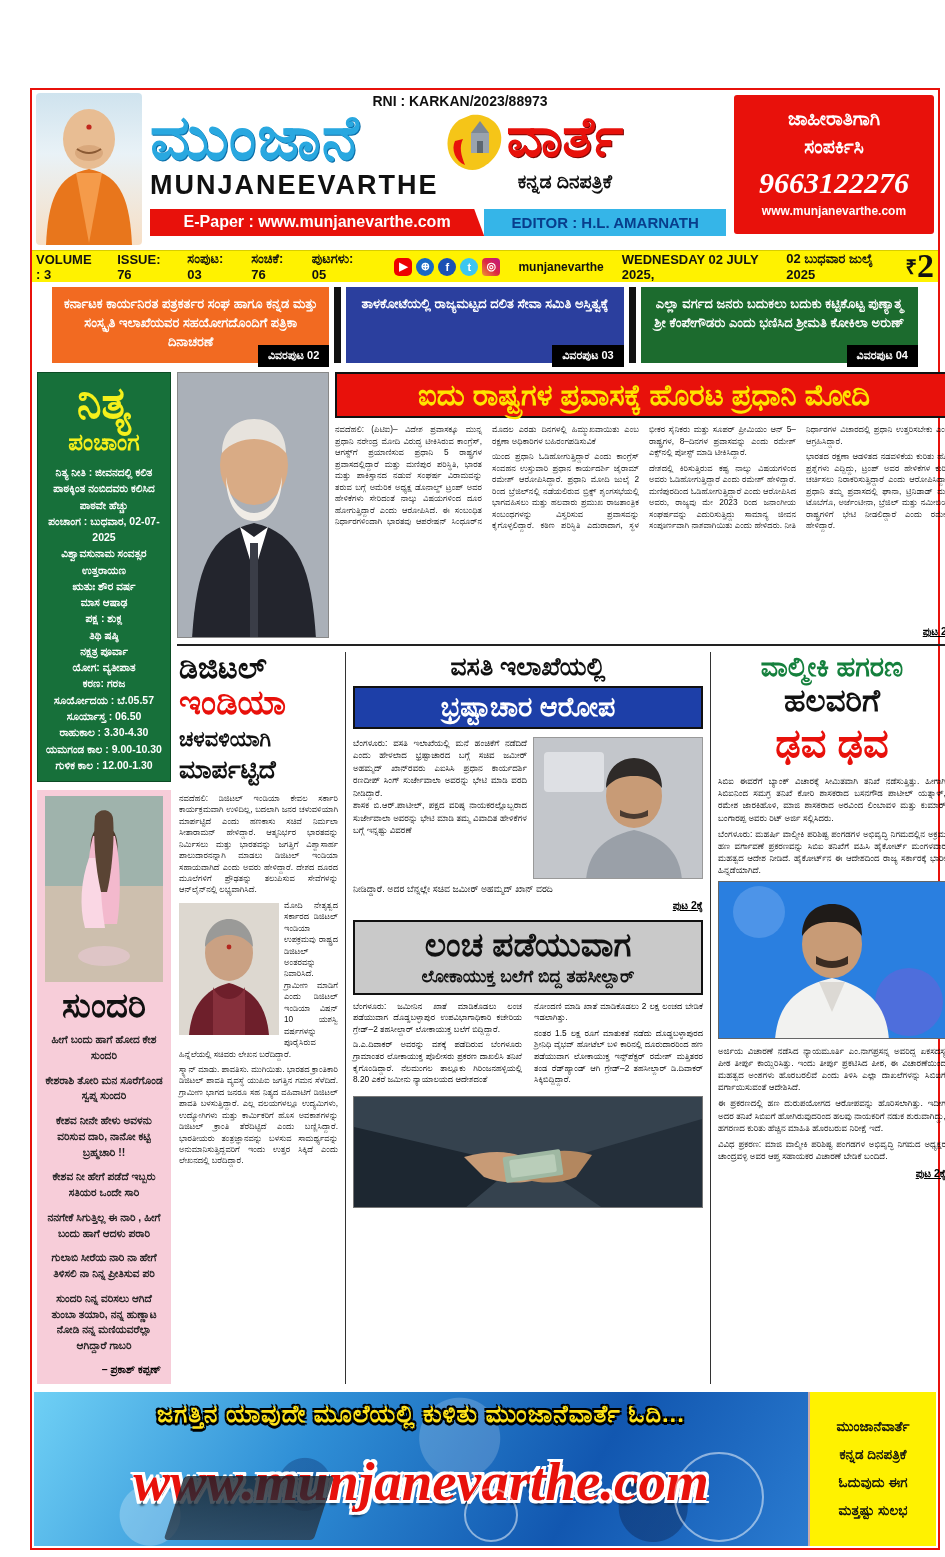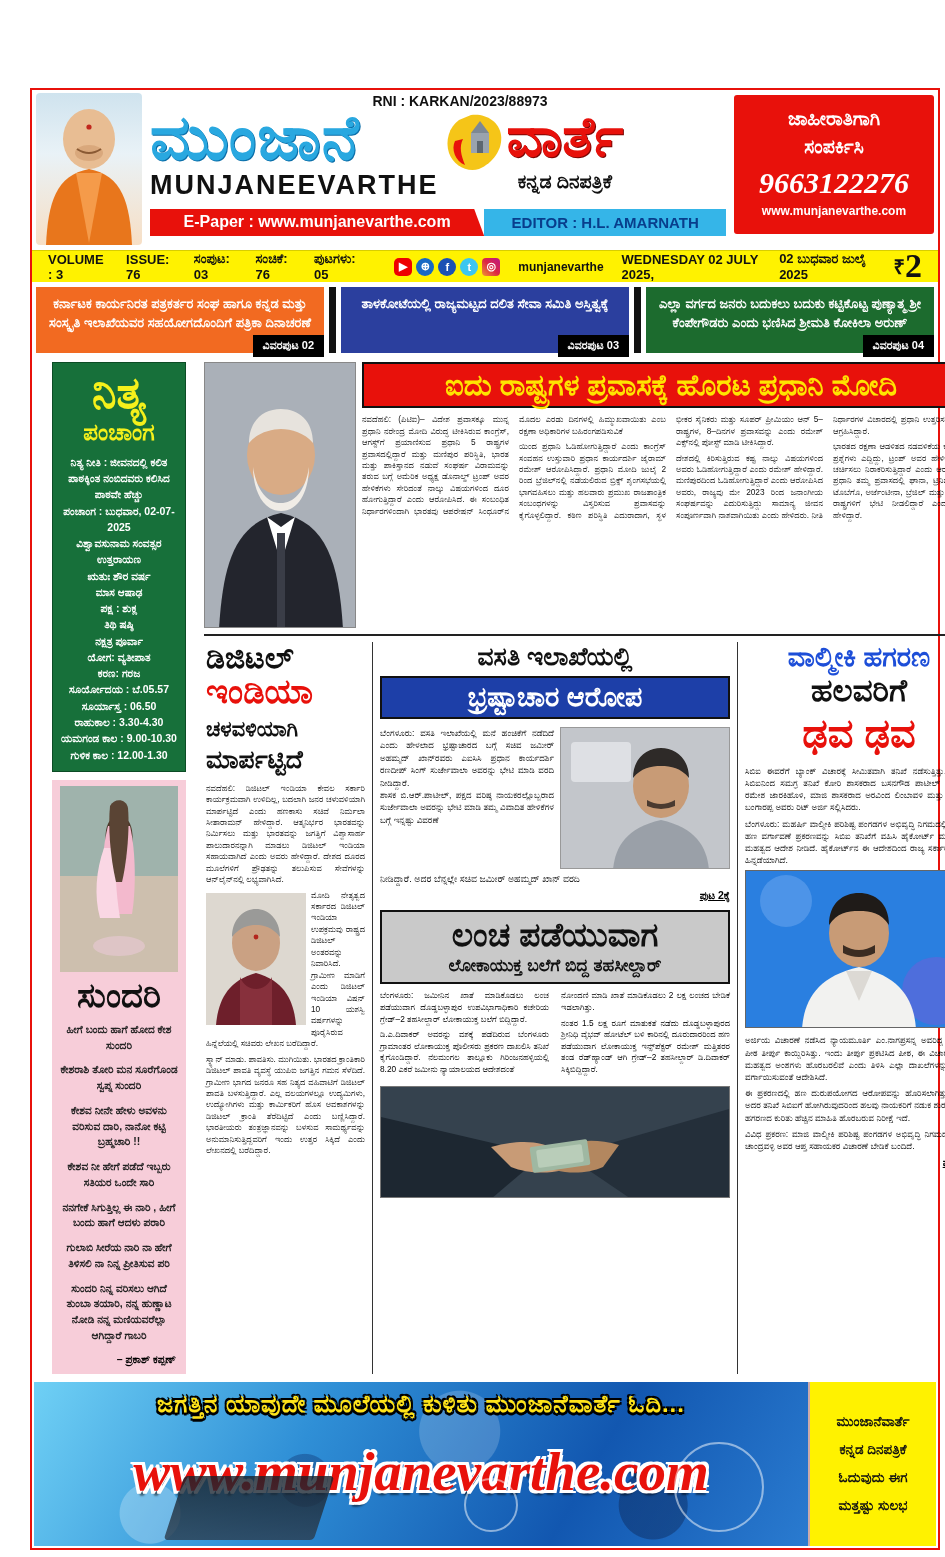--- a/index.html
+++ b/index.html
@@ -21,37 +21,37 @@
   .bands { position:absolute; left:8px; bottom:2px; display:flex; width:98%; }
   .band-red { background:#e8110b; color:#fff; font-weight:bold; font-size:16px; padding:4px 14px; clip-path:polygon(0 0,97% 0,100% 100%,0 100%); flex:0 0 58%; text-align:center; }
   .band-cyan { background:#35b5e8; color:#083e8c; font-weight:bold; font-size:15px; padding:5px 10px; flex:1; text-align:center; }
   .map-g { width:64px; height:62px; margin:2px 2px 0 2px; }
   .adbox { flex:0 0 200px; background:#e8110b; border-radius:3px; margin:2px 0 4px 4px; color:#fff; text-align:center; padding-top:10px; }
   .adbox .l1 { font-size:19px; font-weight:bold; line-height:1.45; }
   .adbox .ph { font-family:"Liberation Serif", serif; font-size:30px; font-weight:bold; margin-top:6px;font-style:italic; }
   .adbox .st { font-size:12px; font-weight:bold; margin-top:4px; }
 
   
-  .infobar { height:34px; background:#fff200; display:flex; align-items:center; font-weight:bold; font-size:13px; color:#111; padding:0 16px; gap:18px; border-top:1px solid #d8ce00; }
+  .infobar { height:34px; background:#fff200; display:flex; align-items:center; font-weight:bold; font-size:13px; color:#111; padding:0 4px; gap:18px; border-top:1px solid #d8ce00; }
   .soc { display:flex; gap:4px; align-items:center; margin-left:14px; }
   .sic { width:18px; height:18px; border-radius:4px; color:#fff; font-size:11px; font-weight:bold; display:flex; align-items:center; justify-content:center; }
   .yt{ background:#e00; border-radius:5px; } .gl{ background:#1769c4; border-radius:50%; } .fb{ background:#1b50b4; border-radius:50%; }
   .tw{ background:#3cc6f0; border-radius:50%; } .ig{ background:linear-gradient(45deg,#f09433,#dc2743,#bc1888); }
   .handle { font-size:12px; }
   .price { margin-left:auto; font-weight:bold; display:flex; align-items:flex-start; }
   .price .sym{ font-size:20px; margin-top:2px;} .price .val{ font-size:34px; line-height:0.9; font-family:"Liberation Serif", serif;}
 
   
-  .teasers { display:flex; padding:5px 4px; gap:0; height:86px; }
+  .teasers { display:flex; padding:5px 20px; gap:0; height:86px; }
   .tease { position:relative; color:#fff; font-weight:bold; font-size:13px; line-height:1.45; text-align:center; padding:8px 10px 16px 10px; flex:1; }
   .tsep { width:7px; background:#111; margin:0 5px; flex:0 0 7px; }
   .ptag { position:absolute; right:0; bottom:-4px; background:#000; color:#fff; font-size:11px; font-weight:bold; padding:3px 10px; }
 
   
-  .content { flex:1; display:flex; padding:4px 6px 4px 20px; gap:18px; }
+  .content { flex:1; display:flex; padding:4px 6px 4px 5px; gap:6px; }
   .leftcol { flex:0 0 134px; display:flex; flex-direction:column; gap:8px; }
   .pan { background:#17703a; border:1px solid #0c4c25; color:#fff; text-align:center; padding:8px 5px; }
   .pan .t1 { color:#f5f01b; font-size:44px; font-weight:bold; line-height:1; }
   .pan .t2 { color:#f5f01b; font-size:23px; font-weight:bold; margin:4px 0 8px; }
   .pan .pline { font-size:10.5px; line-height:1.55; font-weight:bold; }
   .poem { background:#f7cdd9; text-align:center; padding:6px 6px 8px; flex:1; }
   .sundari-photo { width:118px; height:186px; margin:0 auto; background:linear-gradient(180deg,#9aa8a0 0%,#b9c2b8 45%,#d8cfc2 70%,#cbb9a6 100%); position:relative; overflow:hidden; }
   .poem .pt { font-size:34px; font-weight:bold; color:#111; margin:4px 0 6px; }
   .poem .stz { font-size:10.5px; font-weight:bold; color:#222; line-height:1.5; margin-bottom:9px; }
   .poem .auth { font-size:10.5px; font-weight:bold; text-align:right; padding-right:4px; }
@@ -85,21 +85,21 @@
   .vas-txt { flex:1; font-size:8.6px; line-height:1.45; text-align:justify; }
   .zameer { flex:0 0 170px; height:142px; background:linear-gradient(180deg,#d4d6d9 0%,#b9bcc1 55%,#8e9298 100%); position:relative; overflow:hidden; border:1px solid #999; }
   .capt { font-size:9.3px; line-height:1.5; margin-top:4px; }
   .lan-box { background:#c9c9c9; border:2px solid #111; text-align:center; padding:6px 2px; margin:8px 0 6px; }
   .lan-h1 { font-size:33px; font-weight:bold; color:#111; line-height:1.05; }
   .lan-h2 { font-size:17px; font-weight:bold; color:#111; margin-top:4px; }
   .lan-body { column-count:2; column-gap:12px; font-size:8.3px; line-height:1.4; text-align:justify; }
   .lan-body p { margin-bottom:4px; }
   .handshake { width:100%; height:112px; margin-top:6px; background:linear-gradient(180deg,#2b3742 0%,#3c4a58 50%,#202a33 100%); position:relative; overflow:hidden; border:1px solid #777; }
 
-  .val-h1 { font-size:27px; font-weight:bold; color:#1d4ed8; text-align:center; line-height:1.15; }
+  .val-h1 { font-size:27px; font-weight:bold; color:#15803d; text-align:center; line-height:1.15; }
   .val-h2 { font-size:31px; font-weight:bold; color:#111; text-align:center; }
   .val-h3 { font-size:40px; font-weight:bold; color:#e8110b; text-align:center; margin:2px 0 8px; }
   .val-body { font-size:8.6px; line-height:1.42; text-align:justify; }
   .val-body p { margin-bottom:4px; }
   .valphoto { width:100%; height:158px; margin:4px 0 6px; background:linear-gradient(135deg,#1b6fd4 0%,#2e8ae8 45%,#7f54d6 100%); position:relative; overflow:hidden; border:1px solid #666; }
 
   
   .banner { height:190px; display:flex; margin:4px 2px 2px; position:relative; }
   .ban-main { flex:1; position:relative; background:
       radial-gradient(circle at 15% 80%, rgba(255,255,255,0.25) 0 30px, transparent 31px),

